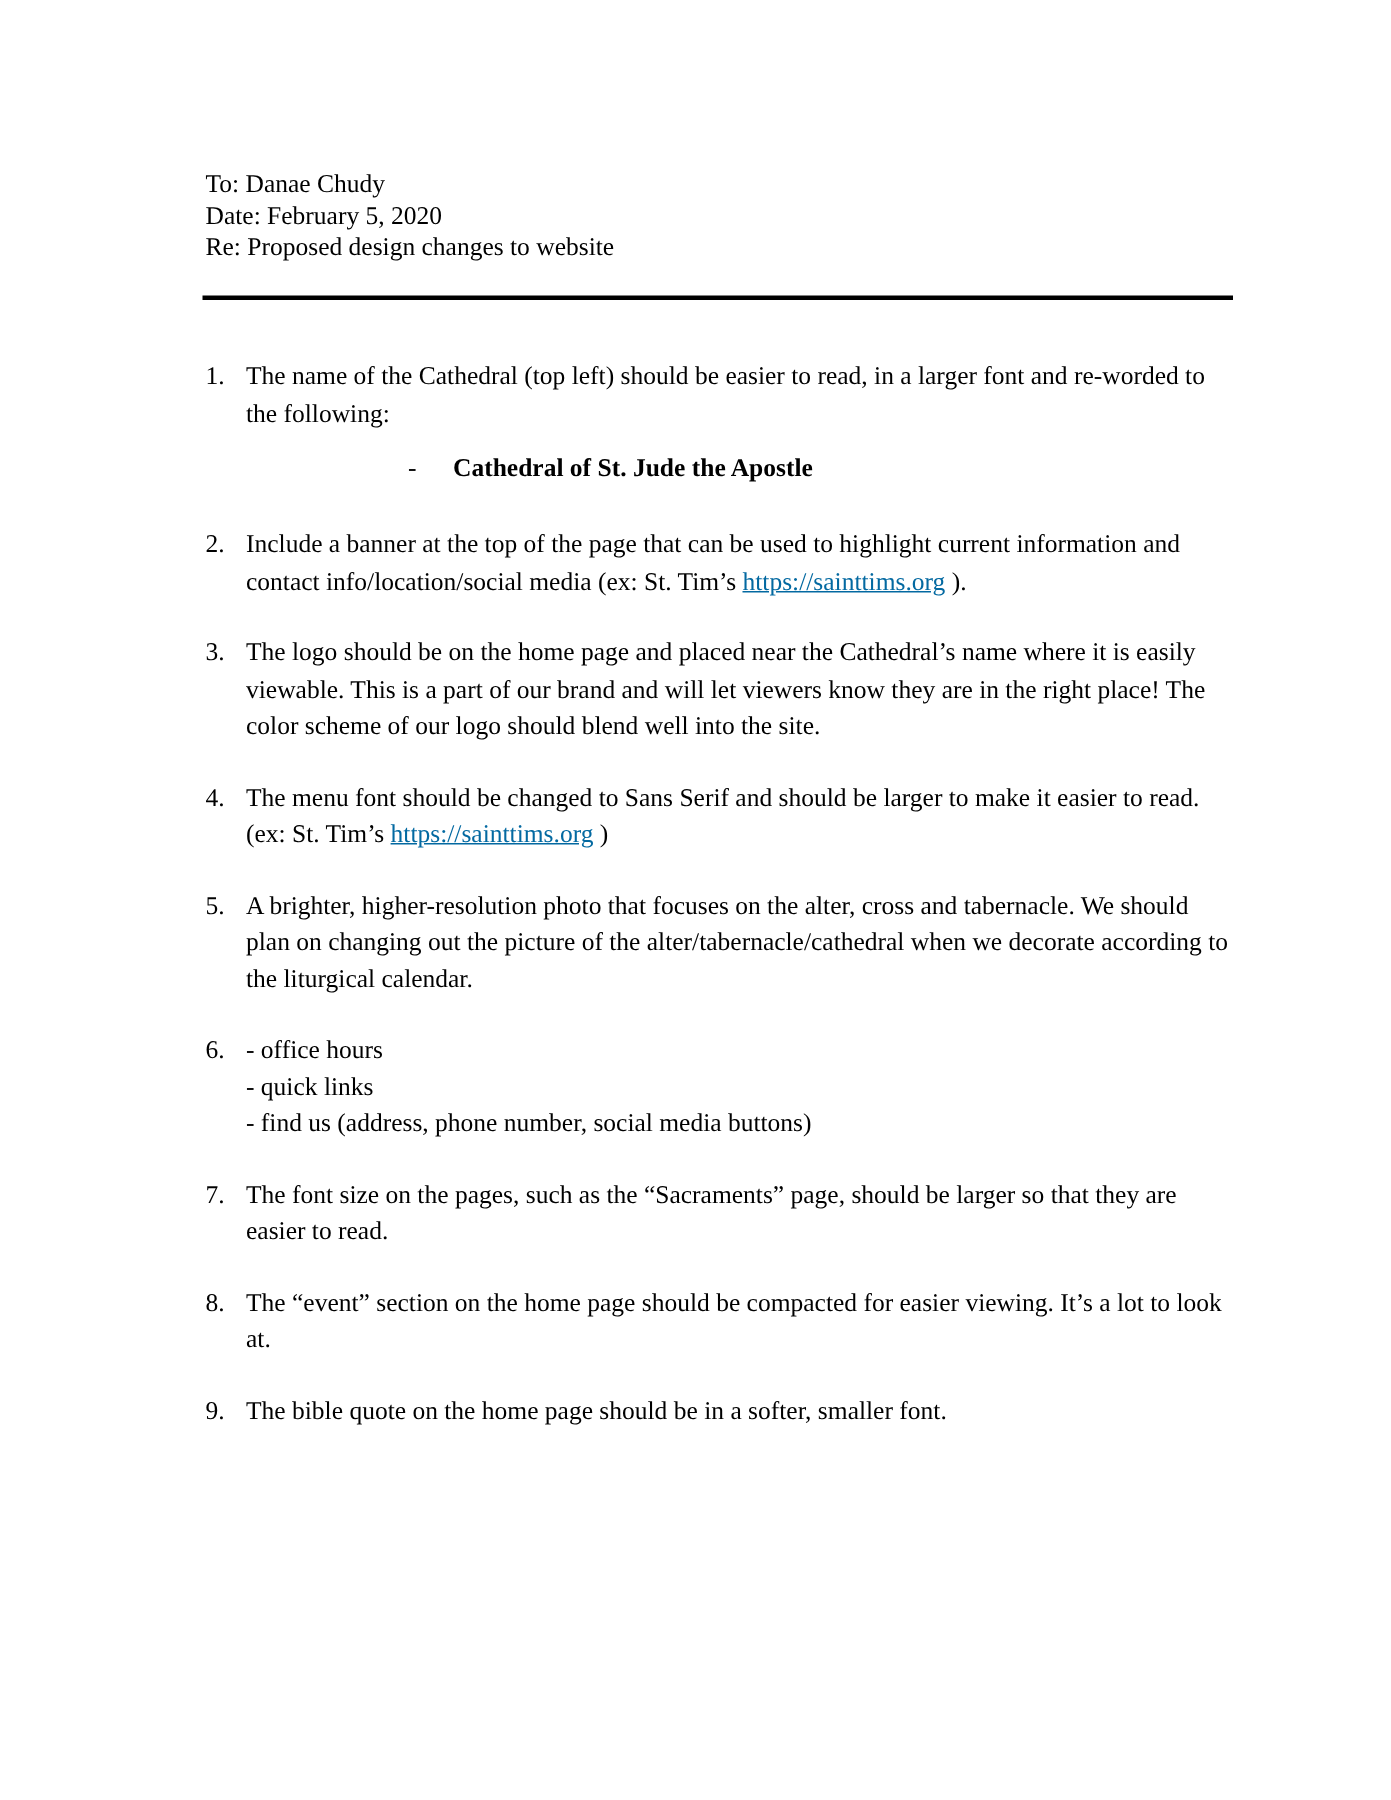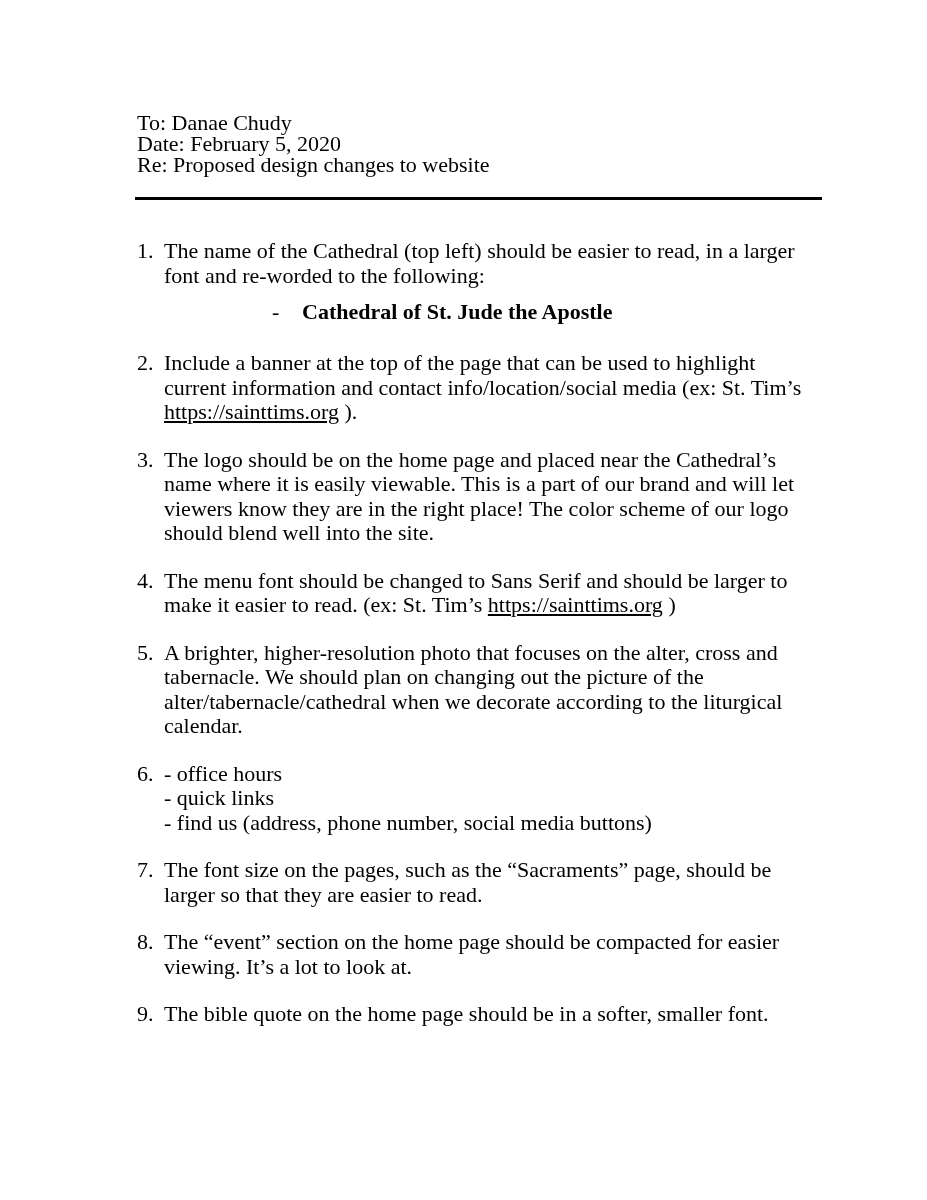--- a/index.html
+++ b/index.html
@@ -9,21 +9,21 @@
   }
   .page {
     position: relative;
     width: 927px;
     height: 1200px;
     box-sizing: border-box;
     padding: 112px 105px 0 137px;
     background: #ffffff;
     color: #000000;
     font-family: "Liberation Serif", "DejaVu Serif", serif;
-    font-size: 22px;
+    font-size: 17px;
     overflow: hidden;
   }
   .memo-header {
     line-height: 21px;
   }
   .rule {
     border: none;
     border-top: 3px solid #000000;
     margin: 22px 0 0 -2px;
     width: 687px;
@@ -44,21 +44,21 @@
   }
   .item-body {
     flex: 1 1 auto;
   }
   .item-text {
     margin: 0;
   }
   .italic {
   }
   .link {
-    color: #000000;
+    color: #0369a1;
     text-decoration: underline;
     cursor: pointer;
   }
   .callout {
     display: flex;
     margin: 13px 0 6px 108px;
     line-height: 21px;
   }
   .callout .dash {
     flex: 0 0 30px;

